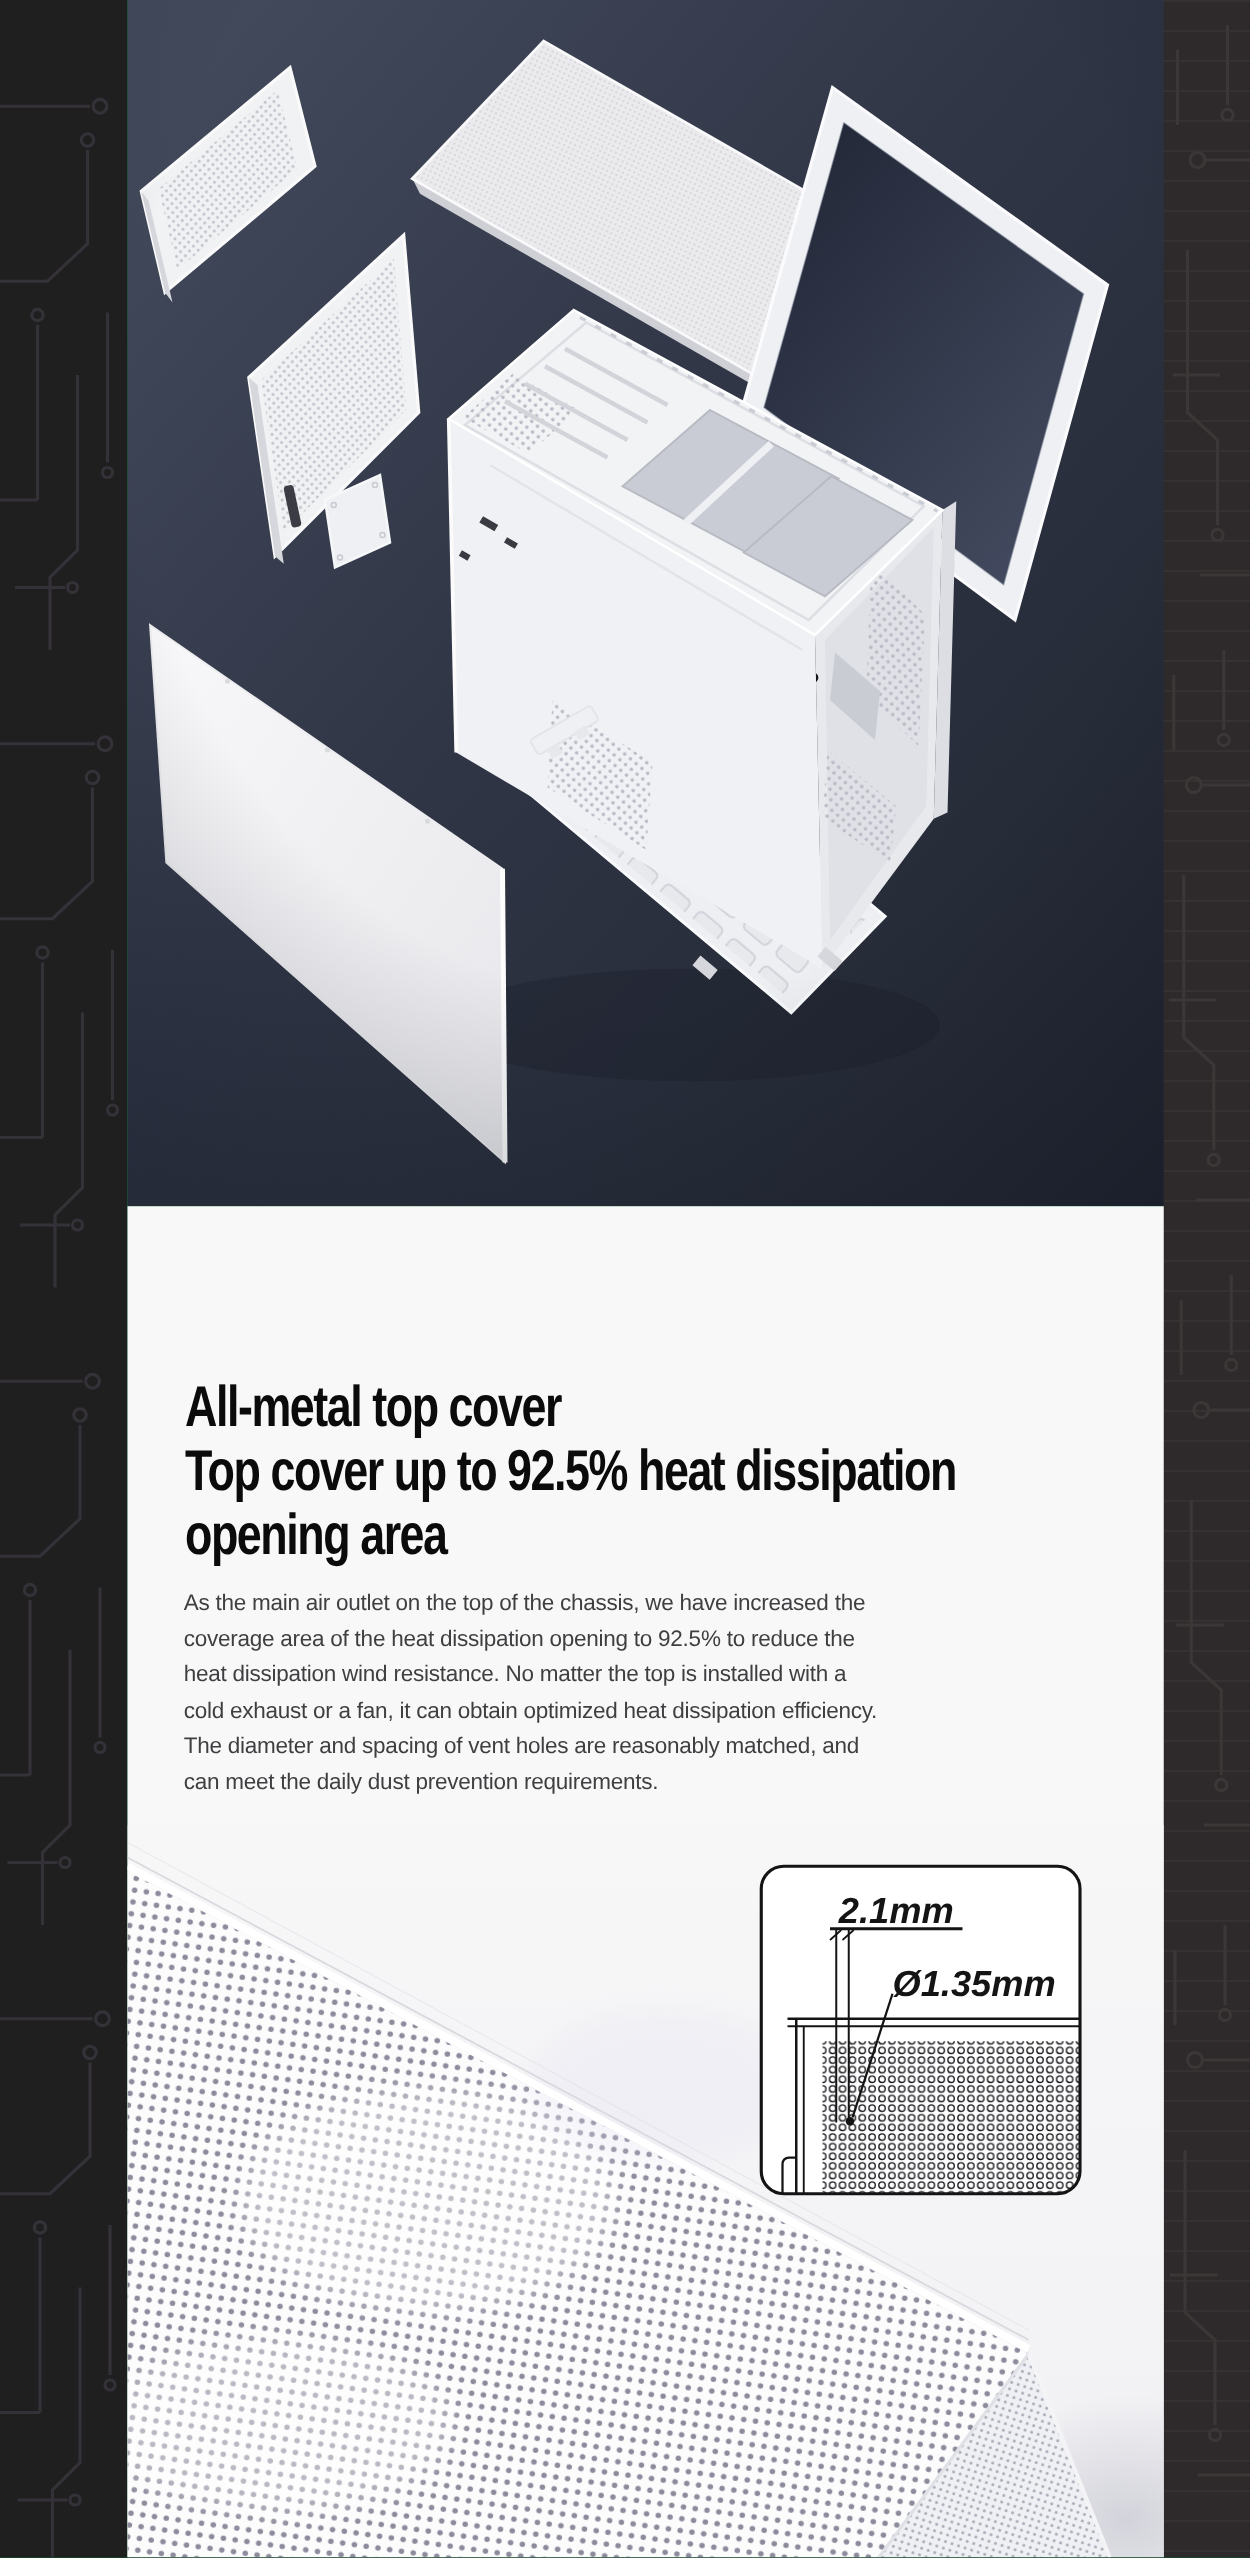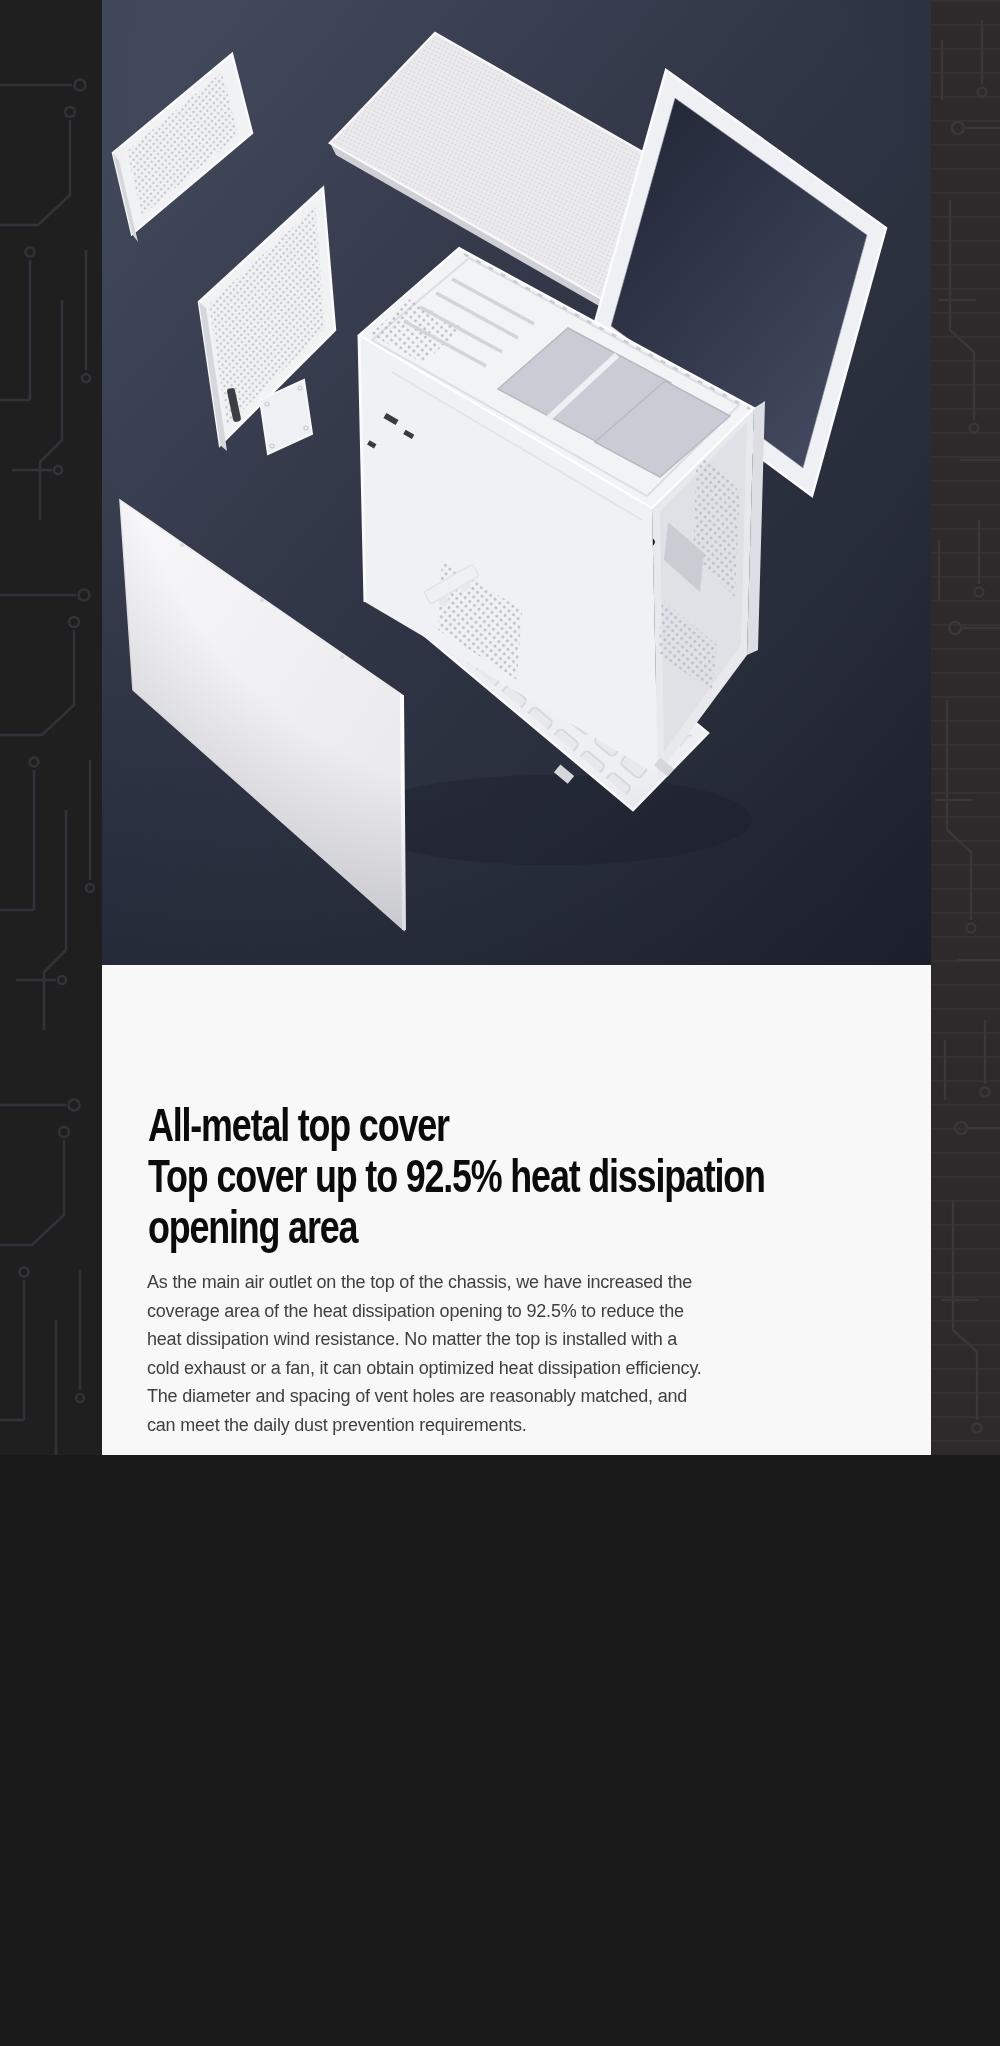--- a/index.html
+++ b/index.html
@@ -1,16 +1,16 @@
 <!DOCTYPE html>
 <html><head>
 <meta charset="utf-8">
 <style>
   html,body{margin:0;padding:0;background:#1b1a1b;}
-  .page{position:relative;width:1000px;height:1455px;overflow:hidden;background:#15803d;
+  .page{position:relative;width:1000px;height:2046px;overflow:hidden;background:#15803d;
         font-family:"Liberation Sans",sans-serif;}
   .side-col{position:absolute;top:0;height:2046px;}
   .side-col.left{left:0;width:102px;background:#201f20;}
   .side-col.right{left:930px;width:70px;background:#2e2a2b;
      background-image:repeating-linear-gradient(180deg,rgba(255,255,255,0.035) 0 2px,rgba(0,0,0,0) 2px 24px);}
   .content-col{position:absolute;left:102px;top:0;width:829px;height:2046px;}
   .top-photo{position:absolute;left:0;top:0;width:829px;height:965px;}
   .white-section{position:absolute;left:0;top:965px;width:829px;height:1081px;background:#f8f8f9;}
   .heading{position:absolute;left:46px;top:135px;color:#0b0b0b;font-weight:bold;
            font-size:46px;line-height:51px;letter-spacing:-1.5px;white-space:nowrap;}

